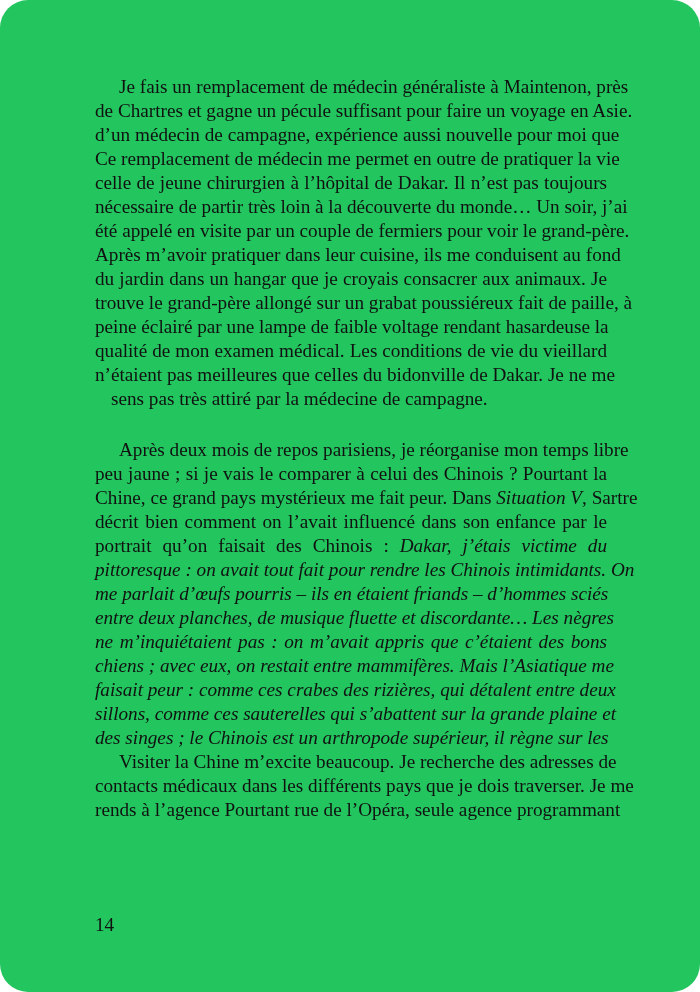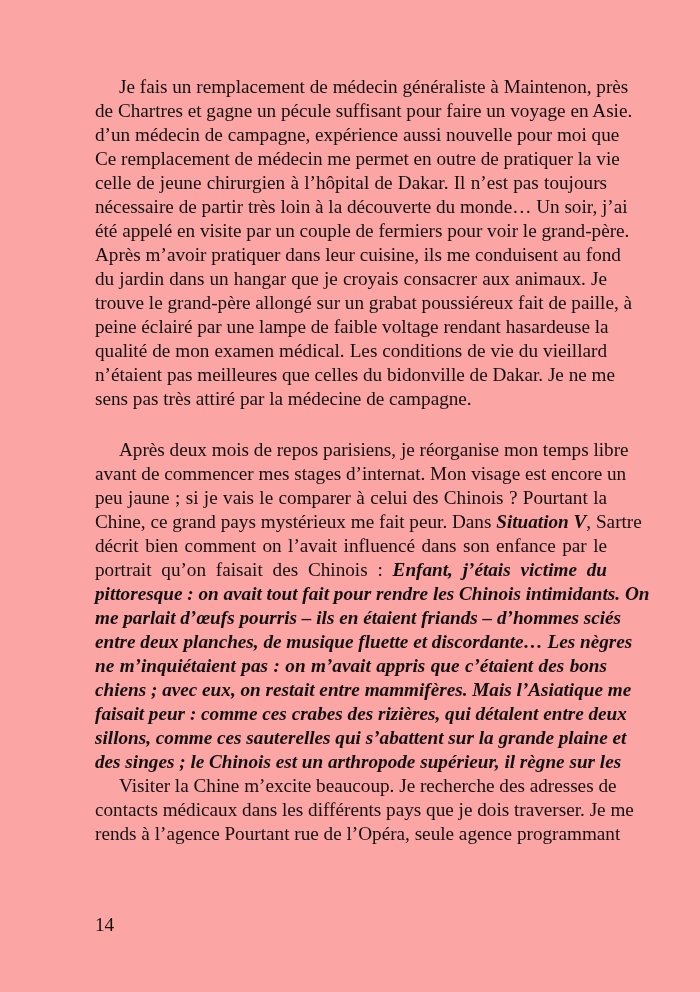--- a/index.html
+++ b/index.html
@@ -1,32 +1,32 @@
 <!DOCTYPE html>
 <html><head>
 <meta charset="utf-8">
 <style>
   html, body { margin: 0; padding: 0; background: #ffffff; }
   body { width: 700px; height: 992px; position: relative; overflow: hidden; }
   .page {
-    position: absolute; left: 0; top: 0; width: 700px; height: 992px; background: #fca5a5;
+    position: absolute; left: 0; top: 0; width: 700px; height: 992px; background: #22c55e; border-radius: 28px;
   }
   .text-block {
     position: absolute; left: 95px; top: 75px; width: 512px;
     font-family: "Liberation Serif", "DejaVu Serif", serif;
     font-size: 19.2px; line-height: 24px; color: #111;
   }
   .line {
     display: block; height: 24px; white-space: nowrap;
     text-align: justify; text-align-last: justify;
   }
-  .line.last { text-align-last: left; }
+  .line.last { text-align-last: left; margin-left: 16px; }
   .line.indent { padding-left: 24px; }
   .gap { height: 27px; }
-  .it { font-style: italic; font-weight: bold; }
+  .it { font-style: italic; }
   .page-number {
     position: absolute; left: 95px; top: 913px;
     font-family: "Liberation Serif", "DejaVu Serif", serif;
     font-size: 19.2px; line-height: 24px; color: #111; text-align: center;
   }
 </style>
 </head>
 <body>
 
 <div class="page">
@@ -46,25 +46,24 @@
       <span class="line"><span>peine éclairé par une lampe de faible voltage rendant hasardeuse la</span></span>
       <span class="line"><span>qualité de mon examen médical. Les conditions de vie du vieillard</span></span>
       <span class="line"><span>n’étaient pas meilleures que celles du bidonville de Dakar. Je ne me</span></span>
       <span class="line last"><span>sens pas très attiré par la médecine de campagne.</span></span>
     </div>
 
     <div class="gap"></div>
 
     <div>
       <span class="line indent"><span>Après deux mois de repos parisiens, je réorganise mon temps libre</span></span>
-      <span class="line"><span>avant de commencer mes stages d’internat. Mon visage est encore un</span></span>
       <span class="line"><span>peu jaune ; si je vais le comparer à celui des Chinois ? Pourtant la</span></span>
       <span class="line"><span>Chine, ce grand pays mystérieux me fait peur. Dans </span><span class="it">Situation V</span><span>, Sartre</span></span>
       <span class="line"><span>décrit bien comment on l’avait influencé dans son enfance par le</span></span>
-      <span class="line"><span>portrait qu’on faisait des Chinois : </span><span class="it">Enfant, j’étais victime du</span></span>
+      <span class="line"><span>portrait qu’on faisait des Chinois : </span><span class="it">Dakar, j’étais victime du</span></span>
       <span class="line it"><span>pittoresque : on avait tout fait pour rendre les Chinois intimidants. On</span></span>
       <span class="line it"><span>me parlait d’œufs pourris – ils en étaient friands – d’hommes sciés</span></span>
       <span class="line it"><span>entre deux planches, de musique fluette et discordante… Les nègres</span></span>
       <span class="line it"><span>ne m’inquiétaient pas : on m’avait appris que c’étaient des bons</span></span>
       <span class="line it"><span>chiens ; avec eux, on restait entre mammifères. Mais l’Asiatique me</span></span>
       <span class="line it"><span>faisait peur : comme ces crabes des rizières, qui détalent entre deux</span></span>
       <span class="line it"><span>sillons, comme ces sauterelles qui s’abattent sur la grande plaine et</span></span>
       <span class="line it"><span>des singes ; le Chinois est un arthropode supérieur, il règne sur les</span></span>
     </div>
 

